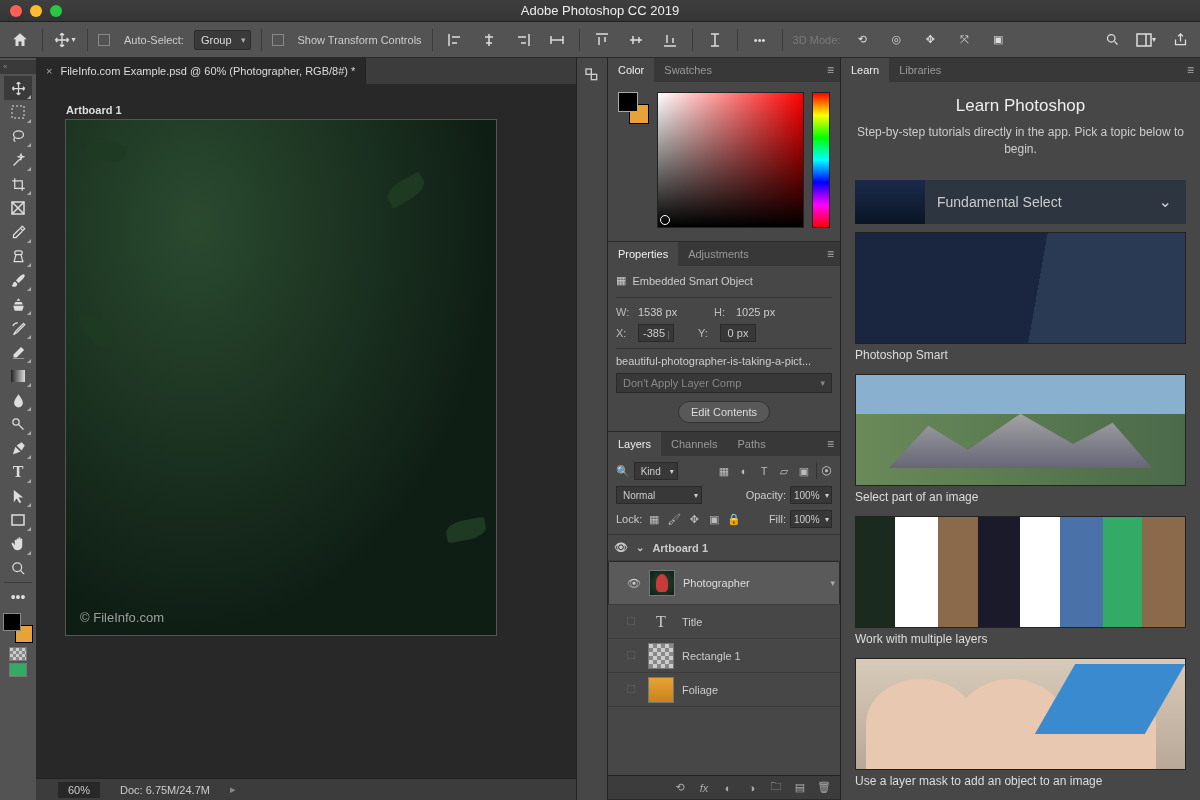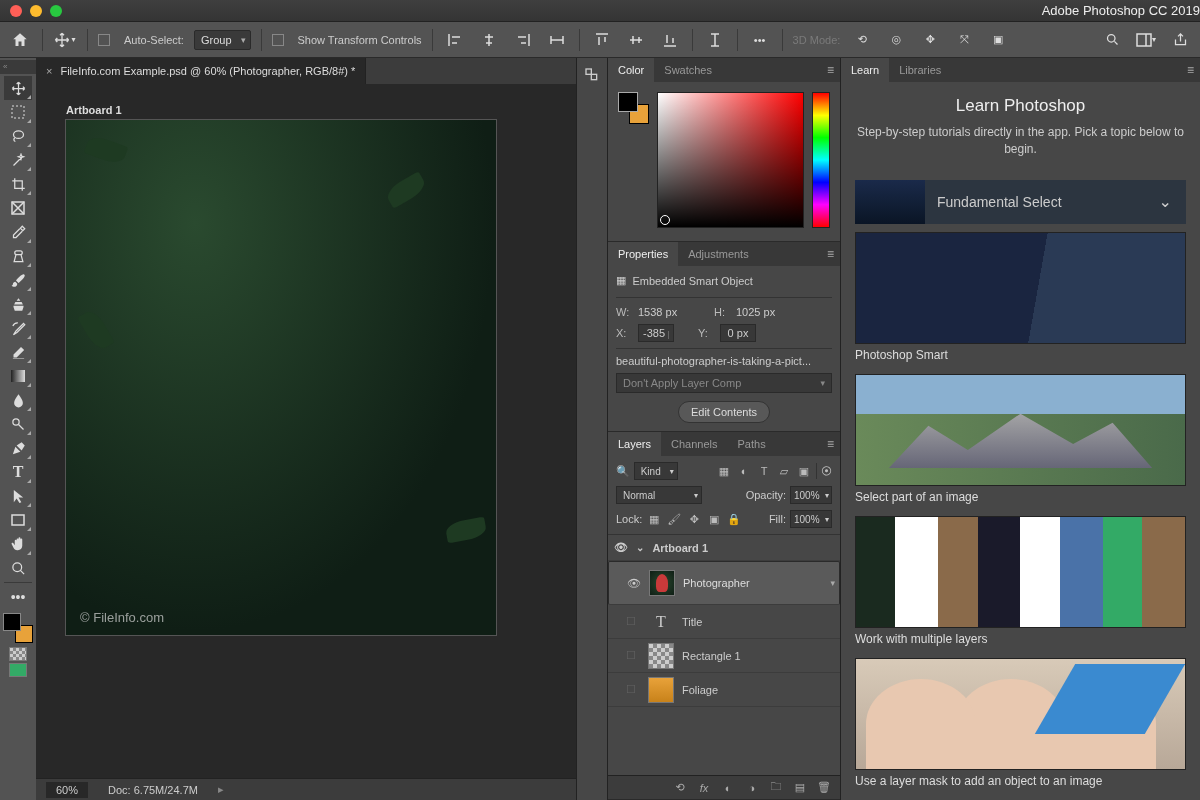--- a/index.html
+++ b/index.html
@@ -1,21 +1,21 @@
 <!DOCTYPE html>
 <html><head>
 <meta charset="utf-8">
 <style>
 * { margin:0; padding:0; box-sizing:border-box; font-family: -apple-system, "Helvetica Neue", Arial, sans-serif; }
 body { background:#323232; color:#ccc; font-size:11px; width:1200px; height:800px; overflow:hidden; user-select:none; }
 .titlebar { height:22px; background:linear-gradient(#3f3f3f,#343434); display:flex; align-items:center; position:relative; border-bottom:1px solid #222;}
 .traffic { display:flex; gap:8px; padding-left:10px;}
 .tlight { width:12px; height:12px; border-radius:50%; }
 .red{background:#ff5f57;} .yellow{background:#febc2e;} .green{background:#28c840;}
-.titlebar .title{position:absolute; left:0; right:0; text-align:right; font-size:13px; color:#eee;}
+.titlebar .title{position:absolute; left:0; right:0; text-align:center; font-size:13px; color:#eee;}
 .optbar{height:36px; background:#535353; display:flex; align-items:center; padding:0 8px; gap:10px; border-bottom:1px solid #2a2a2a;}
 .optbar .icon-btn{width:24px; height:24px; display:flex; align-items:center; justify-content:center; color:#ddd; cursor:pointer;}
 .optbar .sep{width:1px; height:22px; background:#3a3a3a;}
 .optbar select, .sel {background:#3a3a3a; border:1px solid #2a2a2a; color:#ddd; font-size:11px; height:20px; padding:0 18px 0 6px; appearance:none; position:relative;}
 .sel{display:inline-flex; align-items:center; border-radius:2px;}
 .sel::after{content:"▾"; position:absolute; right:4px; font-size:9px; color:#aaa;}
 .chk{width:12px;height:12px;border:1px solid #888; display:inline-block; vertical-align:middle; margin-right:4px;}
 .optright{margin-left:auto; display:flex; gap:10px; align-items:center;}
 .dim{color:#7a7a7a;}
 .main{display:flex; height:742px;}
@@ -35,21 +35,21 @@
 .doctab-row{height:26px; background:#3c3c3c; display:flex; align-items:center;}
 .doctab{height:26px; background:#282828; padding:0 10px; display:flex; align-items:center; gap:8px; font-size:11px; color:#ddd; border-right:1px solid #222;}
 .doctab .x{color:#aaa; cursor:pointer;}
 .canvas-area{flex:1; position:relative; overflow:hidden; padding:20px 30px;}
 .artlabel{font-size:11px; font-weight:bold; color:#ddd; margin-bottom:4px;}
 .artboard{width:430px; height:515px; background:#1a2a1f; position:relative; overflow:hidden; box-shadow:0 0 0 1px #555;}
 .photo-bg{position:absolute; inset:0; background:radial-gradient(ellipse at 30% 20%,#2a4a2f,#0f1e15 70%);}
 .leaf{position:absolute; width:40px; height:20px; background:#1e3a22; border-radius:50% 10% 50% 10%; transform:rotate(var(--r));}
 .person{position:absolute; left:50%; bottom:0; transform:translateX(-50%); width:320px;}
 .watermark{position:absolute; left:14px; bottom:10px; color:#d8d8d8b0; font-size:13px;}
-.statusbar{height:22px; background:#3c3c3c; display:flex; align-items:center; gap:20px; padding:0 10px; font-size:11px; color:#ccc; border-top:1px solid #222;}
+.statusbar{height:22px; background:#3c3c3c; display:flex; align-items:center; gap:20px; padding:0 22px; font-size:11px; color:#ccc; border-top:1px solid #222;}
 .statusbar .zoomsel{background:#282828; padding:2px 10px;}
 .midstrip{width:32px; background:#474747; border-left:1px solid #222; border-right:1px solid #222; display:flex; flex-direction:column; align-items:center; padding-top:6px; gap:6px;}
 .midstrip .ic{width:22px; height:22px; display:flex; align-items:center; justify-content:center; color:#ccc; cursor:pointer;}
 .panels{width:232px; background:#474747; display:flex; flex-direction:column;}
 .panels2{width:360px; background:#474747; display:flex; flex-direction:column; border-left:1px solid #222;}
 .panel{border-bottom:1px solid #2a2a2a; display:flex; flex-direction:column;}
 .panel-tabs{height:24px; background:#383838; display:flex; align-items:center; position:relative;}
 .ptab{padding:0 10px; height:24px; display:flex; align-items:center; color:#999; cursor:pointer; font-size:11px;}
 .ptab.active{background:#474747; color:#eee;}
 .pmenu{position:absolute; right:6px; color:#aaa; cursor:pointer; font-size:12px;}

